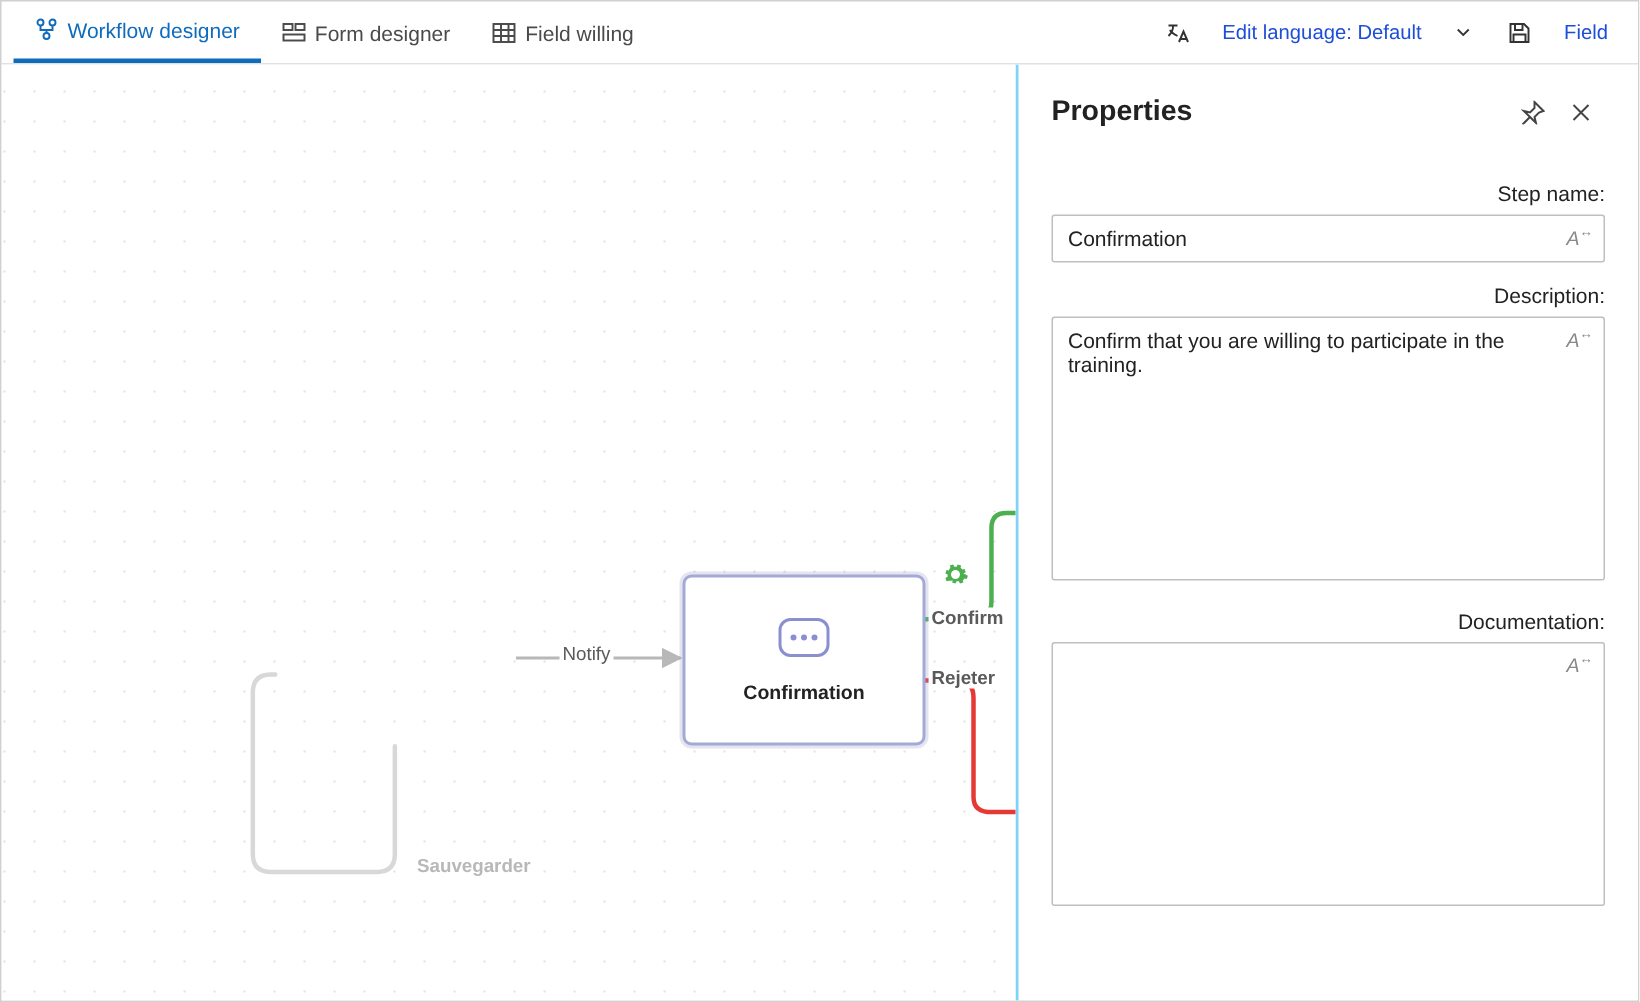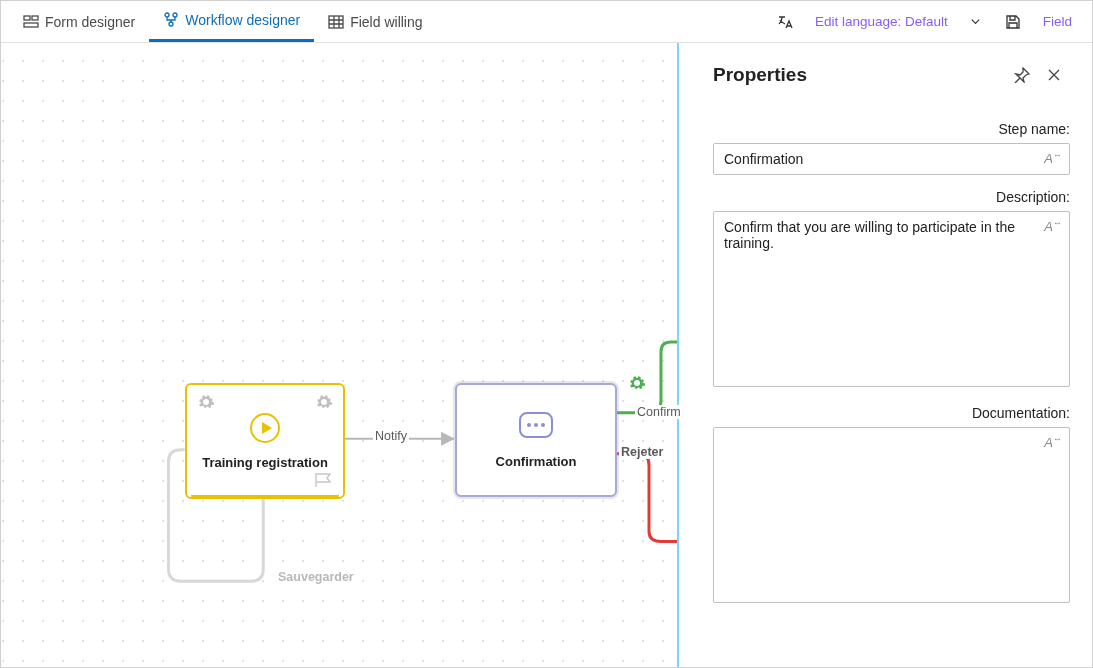--- a/index.html
+++ b/index.html
@@ -5,21 +5,21 @@
   * { box-sizing: border-box; margin: 0; padding: 0; font-family: "Segoe UI", Arial, sans-serif; }
   html, body { width: 1093px; height: 668px; overflow: hidden; background: #fff; }
   .app { width: 1093px; height: 668px; border: 1px solid #d0d0d0; display: flex; flex-direction: column; }
   
   .topbar { height: 42px; display: flex; align-items: center; border-bottom: 1px solid #e0e0e0; padding: 0 8px; }
   .tabs { display: flex; align-items: center; height: 100%; }
   .tab { display: flex; align-items: center; gap: 6px; padding: 0 14px; height: 100%; font-size: 14px; color: #4a4a4a; cursor: pointer; }
   .tab.active { color: #0f6cbd; border-bottom: 3px solid #0f6cbd; }
   .tab svg { width: 16px; height: 16px; stroke: currentColor; fill: none; }
   .spacer { flex: 1; }
-  .top-action { display: flex; align-items: center; gap: 22px; padding: 0 12px; font-size: 13.5px; color: #8b5cf6; cursor: pointer; }
+  .top-action { display: flex; align-items: center; gap: 22px; padding: 0 12px; font-size: 13.5px; color: #1d4ed8; cursor: pointer; }
   .top-action svg { width: 16px; height: 16px; stroke: #333; fill: none; }
   
   .main { flex: 1; display: flex; overflow: hidden; }
   .canvas { flex: 1; position: relative; background: #fff;
     background-image: radial-gradient(#e0e0e0 1px, transparent 1px);
     background-size: 20px 20px; background-position: 12px 8px;
   }
   
   .node { position: absolute; border-radius: 6px; background: #fff; display: flex; flex-direction: column; align-items: center; justify-content: center; font-size: 13px; }
   .node.yellow { border: 2px solid #e8c100; width: 160px; height: 116px; left: 184px; top: 340px; }
@@ -32,55 +32,55 @@
   .gear-row { position:absolute; top:8px; left:10px; right:10px; display:flex; justify-content:space-between; }
   .gear { width:18px; height:18px; color:#bfbfbf; }
   .play-circle { width:30px;height:30px;border:2px solid #e8c100;border-radius:50%;display:flex;align-items:center;justify-content:center;margin-bottom:12px;}
   .play-circle::before{content:"";border-left:10px solid #e8c100;border-top:6px solid transparent;border-bottom:6px solid transparent;margin-left:3px;}
   .mini-gear { position:absolute; width:18px; height:18px; color:#bfbfbf; }
   .flag { position:absolute; right:10px; bottom:10px; color:#c8c8c8; }
   
   svg.overlay { position:absolute; left:0; top:0; width:100%; height:100%; pointer-events:none; }
   .conn-label { position:absolute; font-size:12.5px; color:#5a5a5a; background:#fff; padding:0 2px; }
   
-  .panel { width: 415px; border-left: 2px solid #7fd3f7; display:flex; flex-direction:column; padding: 0 22px 18px 34px; overflow:auto; }
+  .panel { width: 415px; border-left: 2px solid #7fd3f7; display:flex; flex-direction:column; padding: 0 22px 18px 22px; overflow:auto; }
   .panel-head { display:flex; align-items:center; height: 64px; }
   .panel-title { font-size: 19px; font-weight: 600; color:#222; }
   .panel-head .spacer { flex:1; }
   .panel-icon { width:32px; height:32px; display:flex; align-items:center; justify-content:center; cursor:pointer; color:#444; }
   .panel-icon svg { width:16px; height:16px; stroke:currentColor; fill:none; }
   .field-label { font-size: 14px; color:#222; margin-top: 14px; margin-bottom: 6px; text-align: right; }
   .input-wrap { position:relative; }
   .text-input, .text-area { width:100%; border:1px solid #bfbfbf; border-radius:2px; font-size:14px; padding:7px 30px 7px 10px; color:#222; font-family:inherit; }
   .text-area { resize:none; }
   .lang-icon { position:absolute; right:8px; top:8px; color:#888; font-style:italic; font-size:13px; }
   .lang-icon::before{content:"A";} .lang-icon::after{content:"\2194"; font-size:9px; position:relative; top:-6px;}
 </style>
 </head>
 <body>
 
 <div class="app">
   <div class="topbar">
     <div class="tabs">
-      <div class="tab">
-        <svg stroke-width="1.3">
-            <rect x="1" y="2" width="6" height="4"></rect>
-            <rect x="9" y="2" width="6" height="4"></rect>
-            <rect x="1" y="9" width="14" height="4"></rect>
-          </svg>
-        <span>Form designer</span>
-      </div>
       <div class="tab active">
         <svg stroke-width="1.3">
             <circle cx="4" cy="3" r="2"></circle>
             <circle cx="12" cy="3" r="2"></circle>
             <circle cx="8" cy="12" r="2"></circle>
             <path d="M4 5v3h8V5M8 8v2"></path>
           </svg>
         <span>Workflow designer</span>
+      </div>
+      <div class="tab">
+        <svg stroke-width="1.3">
+            <rect x="1" y="2" width="6" height="4"></rect>
+            <rect x="9" y="2" width="6" height="4"></rect>
+            <rect x="1" y="9" width="14" height="4"></rect>
+          </svg>
+        <span>Form designer</span>
       </div>
       <div class="tab">
         <svg stroke-width="1.3">
             <rect x="1" y="2" width="14" height="12"></rect>
             <path d="M1 6h14M1 10h14M6 2v12M11 2v12"></path>
           </svg>
         <span>Field willing</span>
       </div>
     </div>
     <div class="spacer"></div>
@@ -120,38 +120,23 @@
 
         <path d="M616 412 L640 412 Q650 412 650 424 L650 490 Q650 500 662 500 L678 500" stroke="#e53935" stroke-width="3" fill="none" stroke-linecap="round"></path>
       </svg>
 
       <svg class="mini-gear" style="left:627px; top:331px; color:#4caf50;" viewBox="0 0 24 24">
           <path fill="currentColor" d="M12 8a4 4 0 100 8 4 4 0 000-8zm9 4l2 1-1 3-2-.5a8 8 0 01-1.5 1.5l.5 2-3 1-1-2h-2l-1 2-3-1 .5-2A8 8 0 016 17.5L4 18l-1-3 2-1v-2l-2-1 1-3 2 .5A8 8 0 017.5 6L7 4l3-1 1 2h2l1-2 3 1-.5 2A8 8 0 0118 7.5l2-.5 1 3-2 1z"></path>
         </svg>
 
       <div class="conn-label" style="left:372px; top:386px;">Notify</div>
       <div class="conn-label" style="left:275px; top:527px; color:#b8b8b8;font-weight:bold;">Sauvegarder</div>
-      <div class="conn-label" style="left:634px; top:362px;">Confirm</div>
+      <div class="conn-label" style="left:618px; top:362px;font-weight:bold;">Confirm</div>
       <div class="conn-label" style="left:618px; top:402px;font-weight:bold;">Rejeter</div>
 
-      <div class="node yellow">
-        <div class="gear-row">
-          <svg class="gear" viewBox="0 0 24 24">
-              <path fill="currentColor" d="M12 8a4 4 0 100 8 4 4 0 000-8zm9 4l2 1-1 3-2-.5a8 8 0 01-1.5 1.5l.5 2-3 1-1-2h-2l-1 2-3-1 .5-2A8 8 0 016 17.5L4 18l-1-3 2-1v-2l-2-1 1-3 2 .5A8 8 0 017.5 6L7 4l3-1 1 2h2l1-2 3 1-.5 2A8 8 0 0118 7.5l2-.5 1 3-2 1z"></path>
-            </svg>
-          <svg class="gear" viewBox="0 0 24 24">
-              <path fill="currentColor" d="M12 8a4 4 0 100 8 4 4 0 000-8zm9 4l2 1-1 3-2-.5a8 8 0 01-1.5 1.5l.5 2-3 1-1-2h-2l-1 2-3-1 .5-2A8 8 0 016 17.5L4 18l-1-3 2-1v-2l-2-1 1-3 2 .5A8 8 0 017.5 6L7 4l3-1 1 2h2l1-2 3 1-.5 2A8 8 0 0118 7.5l2-.5 1 3-2 1z"></path>
-            </svg>
-        </div>
-        <div class="play-circle"></div>
-        <div class="node-label">Training registration</div>
-        <svg class="flag" width="18" height="14" viewBox="0 0 18 14">
-            <path d="M1 1h14l-3 4 3 4H1z M1 0v14" stroke="currentColor" fill="none" stroke-width="1.5"></path>
-          </svg>
-      </div>
 
       <div class="node blue selected">
         <div class="icon-box">
             <span></span>
             <span></span>
             <span></span>
           </div>
         <div class="node-label">Confirmation</div>
       </div>
     </div>

